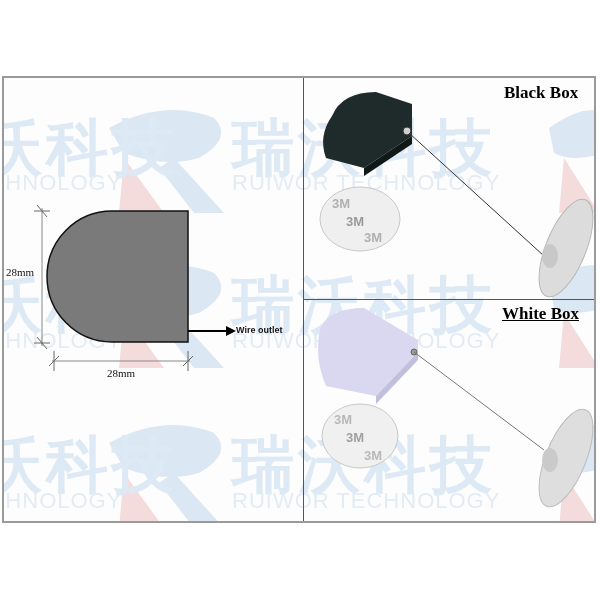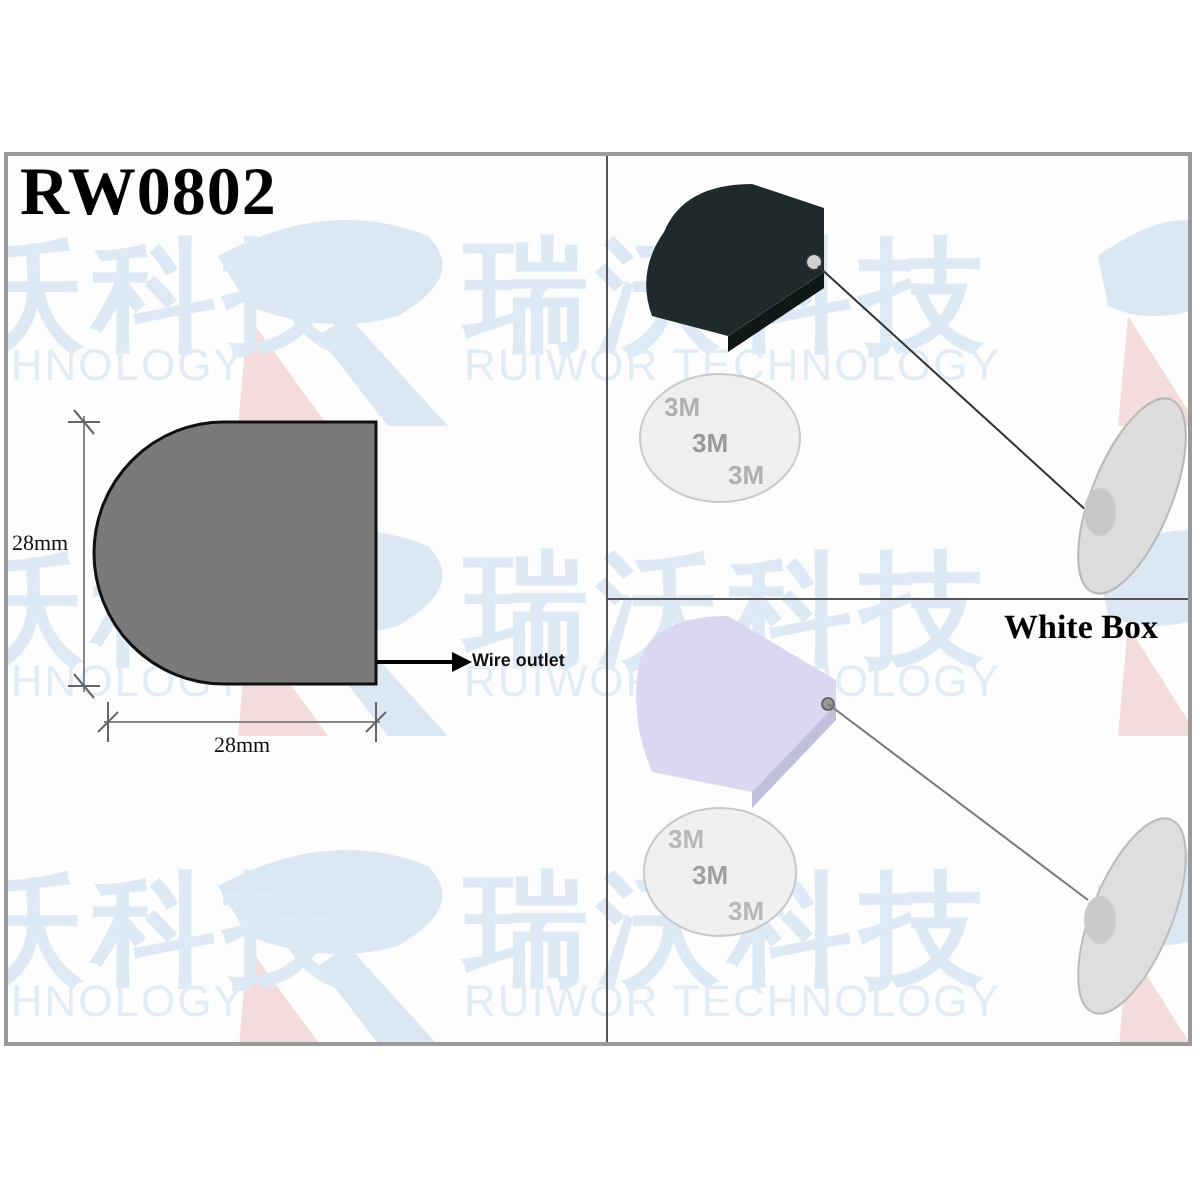--- a/index.html
+++ b/index.html
@@ -58,21 +58,20 @@
   <div class="wm wm-cn" style="left:-90px;top:28px;">瑞沃科技</div>
   <div class="wm wm-en" style="left:-150px;top:92px;">RUIWOR TECHNOLOGY</div>
   <div class="wm wm-cn" style="left:-90px;top:185px;">瑞沃科技</div>
   <div class="wm wm-en" style="left:-150px;top:250px;">RUIWOR TECHNOLOGY</div>
   <div class="wm wm-cn" style="left:-90px;top:345px;">瑞沃科技</div>
   <div class="wm wm-en" style="left:-150px;top:410px;">RUIWOR TECHNOLOGY</div>
 
   <div class="vdiv"></div>
   <div class="hdiv"></div>
 
-  <div class="title">RW0802</div>
 
   <svg style="left:0;top:0;" width="300" height="447">
 
     <line x1="38" y1="130" x2="38" y2="268" stroke="#888" stroke-width="1"></line>
     <line x1="30" y1="133" x2="46" y2="133" stroke="#666" stroke-width="1"></line>
     <line x1="33" y1="127" x2="43" y2="139" stroke="#666" stroke-width="1"></line>
     <line x1="30" y1="265" x2="46" y2="265" stroke="#666" stroke-width="1"></line>
     <line x1="33" y1="259" x2="43" y2="271" stroke="#666" stroke-width="1"></line>
 
     <path d="M108 133 L184 133 L184 264 L108 264 A65 65.5 0 0 1 108 133 Z" fill="#7a7a7a" stroke="#111" stroke-width="1.5"></path>
@@ -84,38 +83,39 @@
     <line x1="179" y1="288" x2="189" y2="278" stroke="#666" stroke-width="1"></line>
 
     <line x1="184" y1="253" x2="222" y2="253" stroke="#000" stroke-width="2"></line>
     <polygon points="222,248 232,253 222,258" fill="#000"></polygon>
   </svg>
 
   <div class="dim" style="left:2px;top:188px;">28mm</div>
   <div class="dim" style="left:103px;top:289px;">28mm</div>
   <div class="wire-label" style="left:232px;top:247px;">Wire outlet</div>
 
+  <div class="label" style="left:500px;top:5px;">Black Box</div>
   <svg style="left:300px;top:0;" width="300" height="221">
 
     <ellipse cx="56" cy="141" rx="40" ry="32" fill="#efefef" stroke="#c8c8c8" stroke-width="1"></ellipse>
     <text x="28" y="130" font-family="Liberation Sans, sans-serif" font-size="13" font-weight="bold" fill="#b0b0b0">3M</text>
     <text x="42" y="148" font-family="Liberation Sans, sans-serif" font-size="13" font-weight="bold" fill="#9a9a9a">3M</text>
     <text x="60" y="164" font-family="Liberation Sans, sans-serif" font-size="13" font-weight="bold" fill="#b0b0b0">3M</text>
 
     <path d="M28 38 Q38 14 72 14 L108 26 L108 58 L60 90 L22 80 Q14 58 28 38 Z" fill="#1f2a2a"></path>
     <path d="M60 90 L108 58 L108 66 L60 98 Z" fill="#111818"></path>
     <circle cx="103" cy="53" r="4" fill="#d0d0d0" stroke="#333"></circle>
 
     <line x1="105" y1="55" x2="240" y2="178" stroke="#333" stroke-width="1"></line>
 
     <ellipse cx="262" cy="170" rx="20" ry="52" transform="rotate(22 262 170)" fill="#dcdcdc" stroke="#b8b8b8"></ellipse>
     <ellipse cx="246" cy="178" rx="8" ry="12" fill="#c8c8c8"></ellipse>
   </svg>
 
-  <div class="label" style="left:498px;top:226px;">White Box</div>
+  <div class="label" style="left:498px;top:226px;text-decoration:underline;">White Box</div>
   <svg style="left:300px;top:222px;" width="300" height="225">
 
     <ellipse cx="56" cy="136" rx="38" ry="32" fill="#f0f0f0" stroke="#c8c8c8" stroke-width="1"></ellipse>
     <text x="30" y="124" font-family="Liberation Sans, sans-serif" font-size="13" font-weight="bold" fill="#b8b8b8">3M</text>
     <text x="42" y="142" font-family="Liberation Sans, sans-serif" font-size="13" font-weight="bold" fill="#a0a0a0">3M</text>
     <text x="60" y="160" font-family="Liberation Sans, sans-serif" font-size="13" font-weight="bold" fill="#b8b8b8">3M</text>
 
     <path d="M16 30 Q24 8 60 8 L114 40 L114 52 L72 96 L22 86 Q10 58 16 30 Z" fill="#d9d8f0"></path>
     <path d="M72 96 L114 52 L114 60 L72 104 Z" fill="#c0bfdc"></path>
     <circle cx="110" cy="52" r="3" fill="#999" stroke="#666"></circle>

